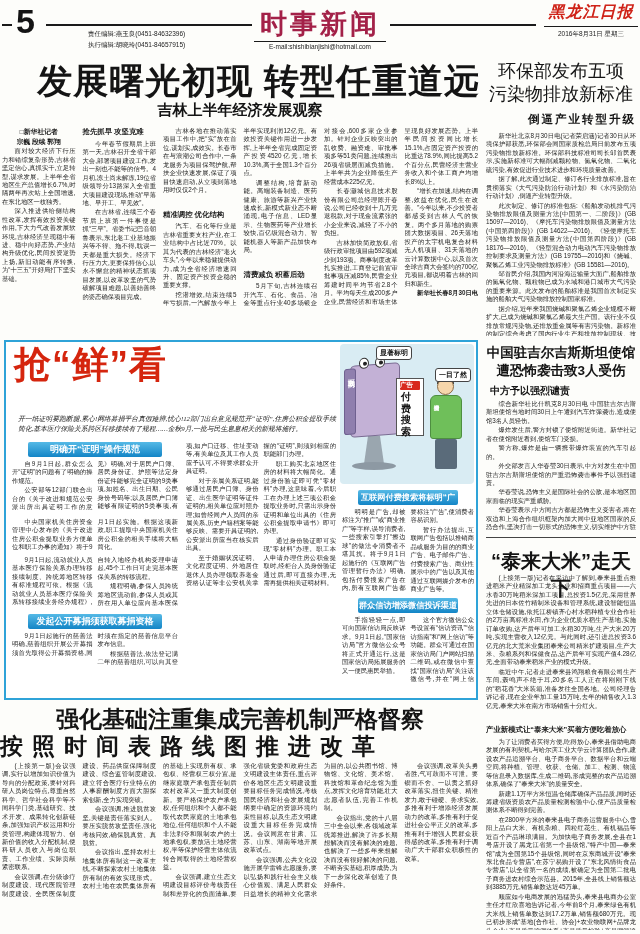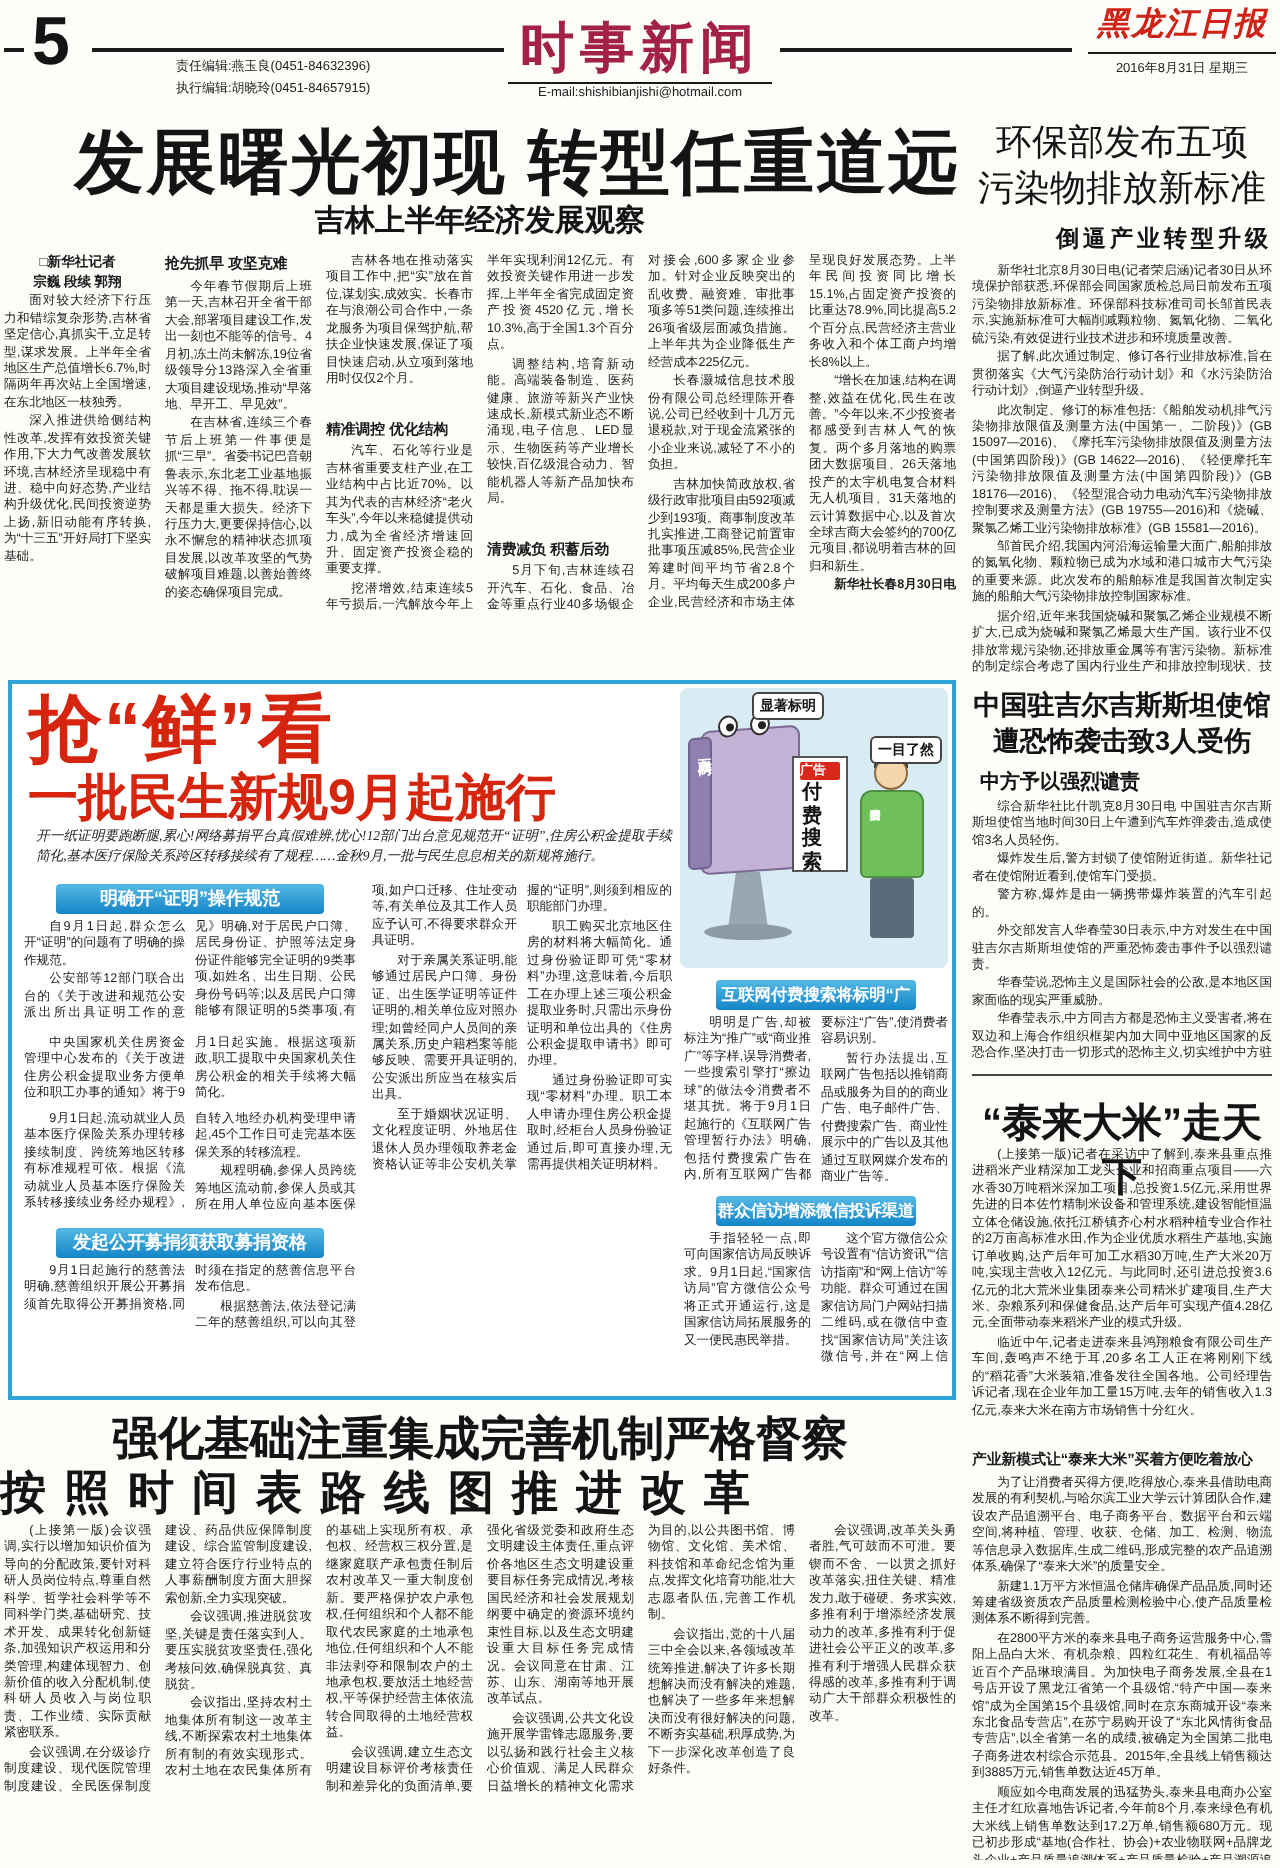--- a/index.html
+++ b/index.html
@@ -137,21 +137,20 @@
         <p class="b-p">新华社北京8月30日电(记者荣启涵)记者30日从环境保护部获悉,环保部会同国家质检总局日前发布五项污染物排放新标准。环保部科技标准司司长邹首民表示,实施新标准可大幅削减颗粒物、氮氧化物、二氧化硫污染,有效促进行业技术进步和环境质量改善。</p>
         <p class="b-p">据了解,此次通过制定、修订各行业排放标准,旨在贯彻落实《大气污染防治行动计划》和《水污染防治行动计划》,倒逼产业转型升级。</p>
         <p class="b-p">此次制定、修订的标准包括:《船舶发动机排气污染物排放限值及测量方法(中国第一、二阶段)》(GB 15097—2016)、《摩托车污染物排放限值及测量方法(中国第四阶段)》(GB 14622—2016)、《轻便摩托车污染物排放限值及测量方法(中国第四阶段)》(GB 18176—2016)、《轻型混合动力电动汽车污染物排放控制要求及测量方法》(GB 19755—2016)和《烧碱、聚氯乙烯工业污染物排放标准》(GB 15581—2016)。</p>
         <p class="b-p">邹首民介绍,我国内河沿海运输量大面广,船舶排放的氮氧化物、颗粒物已成为水域和港口城市大气污染的重要来源。此次发布的船舶标准是我国首次制定实施的船舶大气污染物排放控制国家标准。</p>
         <p class="b-p">据介绍,近年来我国烧碱和聚氯乙烯企业规模不断扩大,已成为烧碱和聚氯乙烯最大生产国。该行业不仅排放常规污染物,还排放重金属等有害污染物。新标准的制定综合考虑了国内行业生产和排放控制现状、技术经济成本等因素。实施新标准后,预计废水化学需氧量、废气颗粒物、氯乙烯、汞排放量与执行现行标准相比,分别削减77%、51%、72%、58%。</p>
       </div>
   </aside>
 
   <section class="fbox">
     <div class="fb-t1">抢“鲜”看</div>
-    <div class="fb-t2">一批民生新规9月起施行</div>
     <div class="fb-intro">开一纸证明要跑断腿,累心!网络募捐平台真假难辨,忧心!12部门出台意见规范开“证明”,住房公积金提取手续简化,基本医疗保险关系跨区转移接续有了规程……金秋9月,一批与民生息息相关的新规将施行。</div>
 
     <div class="cartoon">
       <div class="c-bubble" style="left:36px;top:2px">显著标明</div>
       <div class="c-bubble" style="right:3px;top:24px">一目了然</div>
       <div class="c-monitor">
         <div class="c-eye" style="left:8px"></div>
         <div class="c-eye" style="left:24px"></div>
         <div class="c-mside">
           <div class="c-mlabel">互联网</div>

